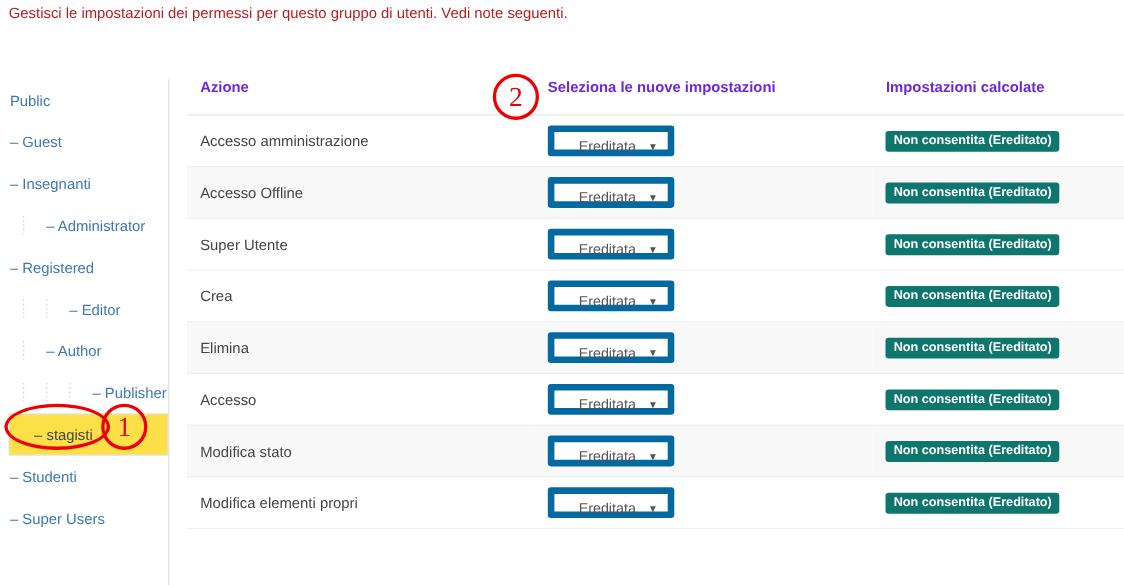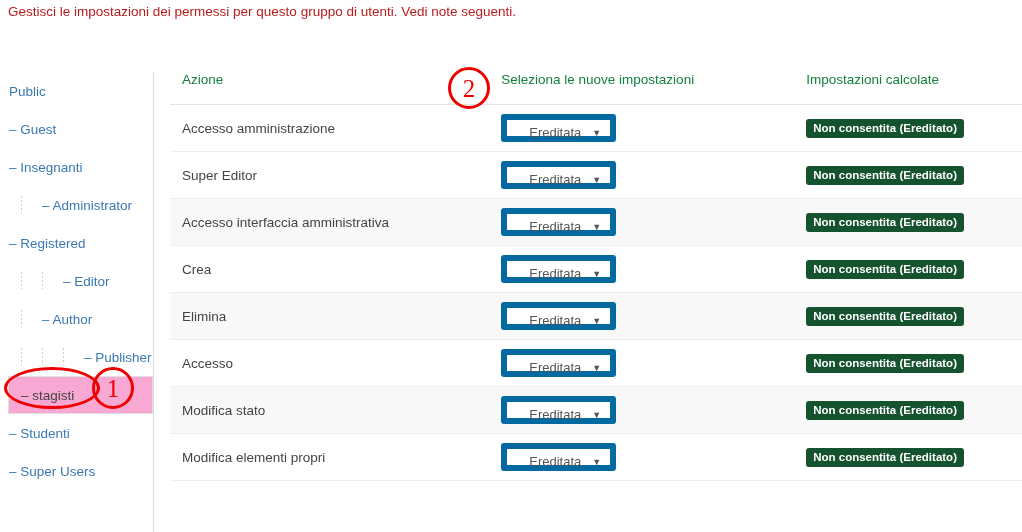--- a/index.html
+++ b/index.html
@@ -58,23 +58,23 @@
     font-size: 13.5px;
     color: #2a6496;
     border: 1px solid transparent;
   }
   .group-item .glabel {
     color: #3c78b4;
     cursor: pointer;
   }
   .group-item.active {
     border: 1px solid #e0e0e0;
-    background: #f9a8d4;
+    background: #fde047;
     margin-left: 8px;
-    padding-left: 12px;
+    padding-left: 22px;
     width: 145px;
   }
   .group-item.active .glabel {
     color: #444444;
   }
   .dashes {
     color: #3c78b4;
   }
   .group-item.active .dashes {
     color: #444444;
@@ -95,22 +95,22 @@
   .perm-table {
     position: absolute;
     left: 170px;
     top: 0;
     width: 852px;
     border-collapse: collapse;
   }
   .perm-table th {
     text-align: left;
     font-size: 13.5px;
-    font-weight: normal;
-    color: #15803d;
+    font-weight: bold;
+    color: #6d28d9;
     padding: 0 0 17px 12px;
     border-bottom: 1px solid #e4e4e4;
     vertical-align: bottom;
   }
   .perm-table td {
     padding: 0 0 0 12px;
     height: 46px;
     font-size: 13.5px;
     color: #444444;
     border-bottom: 1px solid #eeeeee;
@@ -167,21 +167,21 @@
     display: inline-block;
     padding: 3px 7px 4px 7px;
     border-radius: 3px;
     font-size: 11.5px;
     font-weight: bold;
     color: #ffffff;
     line-height: 12px;
     white-space: nowrap;
   }
   .badge.allowed      { background: #2d6a2d; }
-  .badge.not-allowed  { background: #14532d; }
+  .badge.not-allowed  { background: #0f766e; }
 
   
   .annot {
     position: absolute;
     border: 3px solid #ee0000;
     border-radius: 50%;
     box-sizing: border-box;
     color: #ee0000;
     font-family: "Liberation Serif", serif;
     text-align: center;
@@ -228,27 +228,27 @@
         <th class="col-select">Seleziona le nuove impostazioni</th>
         <th class="col-computed">Impostazioni calcolate</th>
       </tr>
     </thead>
     <tbody id="table-body">
         <tr class="">
           <td>Accesso amministrazione</td>
           <td><span class="sel"><span>Ereditata</span><span class="caret">▼</span></span></td>
           <td><span class="badge not-allowed">Non consentita (Ereditato)</span></td>
         </tr>
-        <tr class="">
-          <td>Super Editor</td>
-          <td><span class="sel"><span>Ereditata</span><span class="caret">▼</span></span></td>
-          <td><span class="badge not-allowed">Non consentita (Ereditato)</span></td>
-        </tr>
         <tr class="stripe">
-          <td>Accesso interfaccia amministrativa</td>
+          <td>Accesso Offline</td>
+          <td><span class="sel"><span>Ereditata</span><span class="caret">▼</span></span></td>
+          <td><span class="badge not-allowed">Non consentita (Ereditato)</span></td>
+        </tr>
+        <tr class="">
+          <td>Super Utente</td>
           <td><span class="sel"><span>Ereditata</span><span class="caret">▼</span></span></td>
           <td><span class="badge not-allowed">Non consentita (Ereditato)</span></td>
         </tr>
         <tr class="">
           <td>Crea</td>
           <td><span class="sel"><span>Ereditata</span><span class="caret">▼</span></span></td>
           <td><span class="badge not-allowed">Non consentita (Ereditato)</span></td>
         </tr>
         <tr class="stripe">
           <td>Elimina</td>

